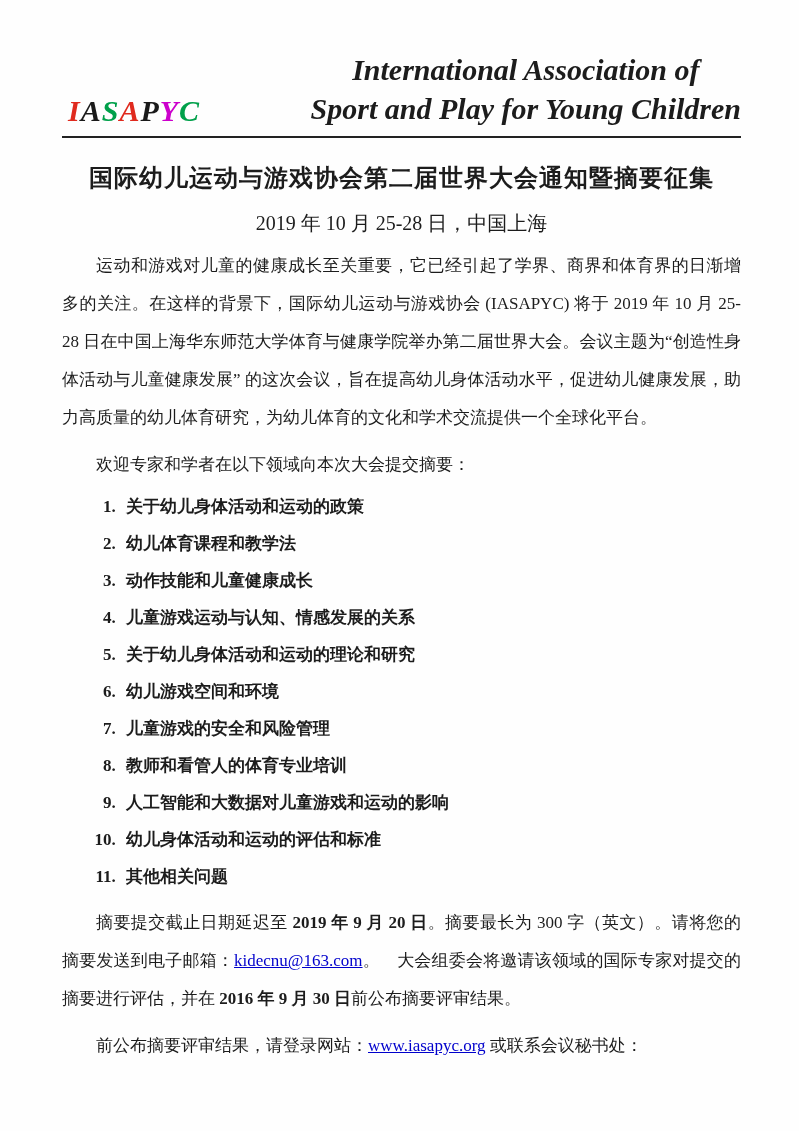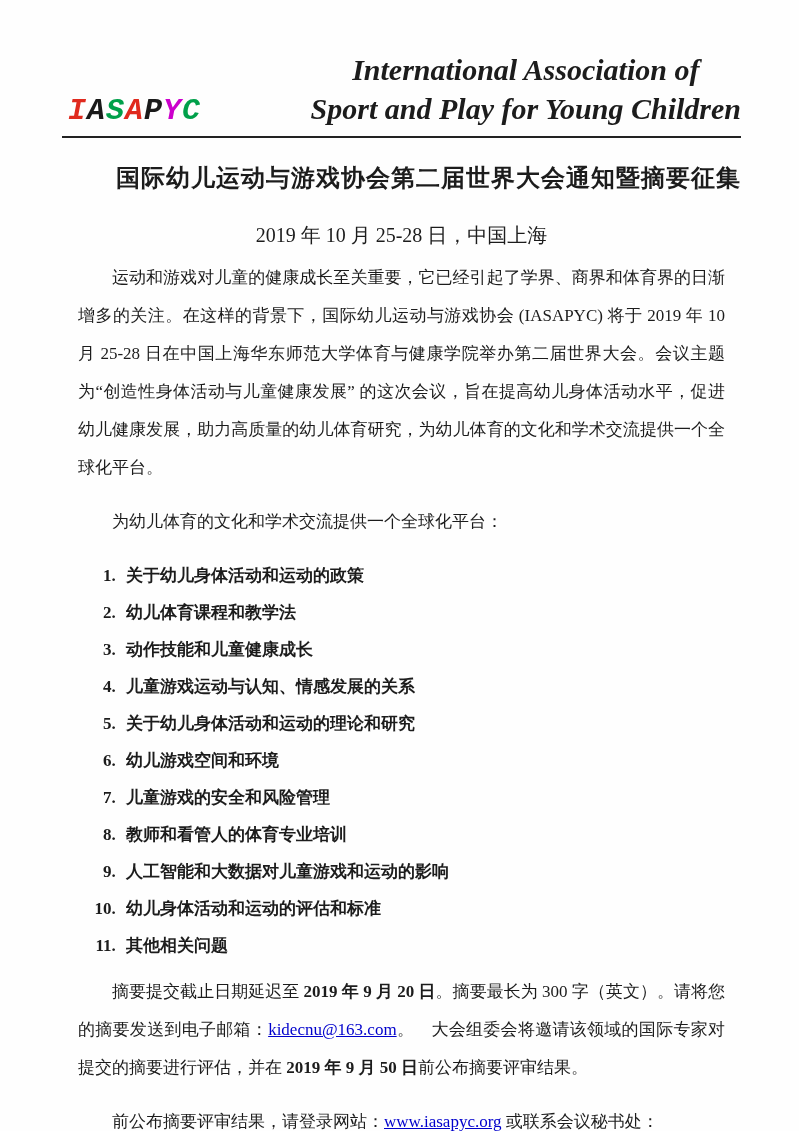--- a/index.html
+++ b/index.html
@@ -18,21 +18,21 @@
 
   
   .header {
     display: flex;
     align-items: flex-end;
     justify-content: space-between;
     border-bottom: 2.5px solid #222;
     padding-bottom: 8px;
   }
   .logo {
-    font-family: Liberation Mono, monospace;
+    font-family: Liberation Serif, serif;
     font-style: italic;
     font-weight: 800;
     font-size: 30px;
     letter-spacing: 1px;
     line-height: 1;
     padding-left: 6px;
     padding-bottom: 2px;
     white-space: nowrap;
   }
   .org-name {
@@ -40,35 +40,35 @@
     font-style: italic;
     font-size: 30px;
     line-height: 1.3;
     text-align: center;
     white-space: nowrap;
   }
 
   
   .doc-title {
     margin-top: 24px;
-    text-align: right;
+    text-align: center;
     font-size: 24px;
     font-weight: 700;
     letter-spacing: 1px;
   }
   .doc-subtitle {
-    margin-top: 28px;
+    margin-top: 16px;
     text-align: center;
     font-size: 20px;
   }
 
   
   .body-text { margin-top: 10px; font-size: 17px; }
   .body-text p {
-    margin: 16px;
+    margin: 0;
     padding: 0;
     line-height: 38px;
     text-align: justify;
     text-indent: 2em;
   }
   .body-text p.spaced { margin-top: 9px; }
   b.date { font-weight: 700; }
 
   a.link, .link {
     color: #0000cc;
@@ -105,34 +105,34 @@
   </div>
 
   <div class="doc-title">国际幼儿运动与游戏协会第二届世界大会通知暨摘要征集</div>
   <div class="doc-subtitle">2019 年 10 月 25-28 日，中国上海</div>
 
   <div class="body-text">
 
     <p class="spaced">运动和游戏对儿童的健康成长至关重要，它已经引起了学界、商界和体育界的日渐增多的关注。在这样的背景下，国际幼儿运动与游戏协会 (IASAPYC) 将于 2019 年 10 月 25-28 日在中国上海华东师范大学体育与健康学院举办第二届世界大会。会议主题为“创造性身体活动与儿童健康发展” 的这次会议，旨在提高幼儿身体活动水平，促进幼儿健康发展，助力高质量的幼儿体育研究，为幼儿体育的文化和学术交流提供一个全球化平台。</p>
 
 
-    <p class="spaced">为幼儿体育的文化和学术交流提供一个全球化平台：</p>
+    <p class="spaced">欢迎专家和学者在以下领域向本次大会提交摘要：</p>
 
     <ol class="topics">
       <li>关于幼儿身体活动和运动的政策</li>
       <li>幼儿体育课程和教学法</li>
       <li>动作技能和儿童健康成长</li>
       <li>儿童游戏运动与认知、情感发展的关系</li>
       <li>关于幼儿身体活动和运动的理论和研究</li>
       <li>幼儿游戏空间和环境</li>
       <li>儿童游戏的安全和风险管理</li>
       <li>教师和看管人的体育专业培训</li>
       <li>人工智能和大数据对儿童游戏和运动的影响</li>
       <li>幼儿身体活动和运动的评估和标准</li>
       <li>其他相关问题</li>
     </ol>
 
-    <p class="spaced"><span>摘要提交截止日期延迟至 </span><b class="date">2019 年 9 月 20 日</b><span>。摘要最长为 300 字（英文）。请将您的摘要发送到电子邮箱：</span><a class="link" href="#">kidecnu@163.com</a><span>。　大会组委会将邀请该领域的国际专家对提交的摘要进行评估，并在 </span><b class="date">2019 年 9 月 50 日</b><span>前公布摘要评审结果。</span></p>
+    <p class="spaced"><span>摘要提交截止日期延迟至 </span><b class="date">2019 年 9 月 20 日</b><span>。摘要最长为 300 字（英文）。请将您的摘要发送到电子邮箱：</span><a class="link" href="#">kidecnu@163.com</a><span>。　大会组委会将邀请该领域的国际专家对提交的摘要进行评估，并在 </span><b class="date">2016 年 9 月 30 日</b><span>前公布摘要评审结果。</span></p>
 
     <p class="spaced"><span>前公布摘要评审结果，请登录网站：</span><a class="link" href="#">www.iasapyc.org</a><span> 或联系会议秘书处：</span></p>
 
   </div>
 </div>
 
 </body></html>

